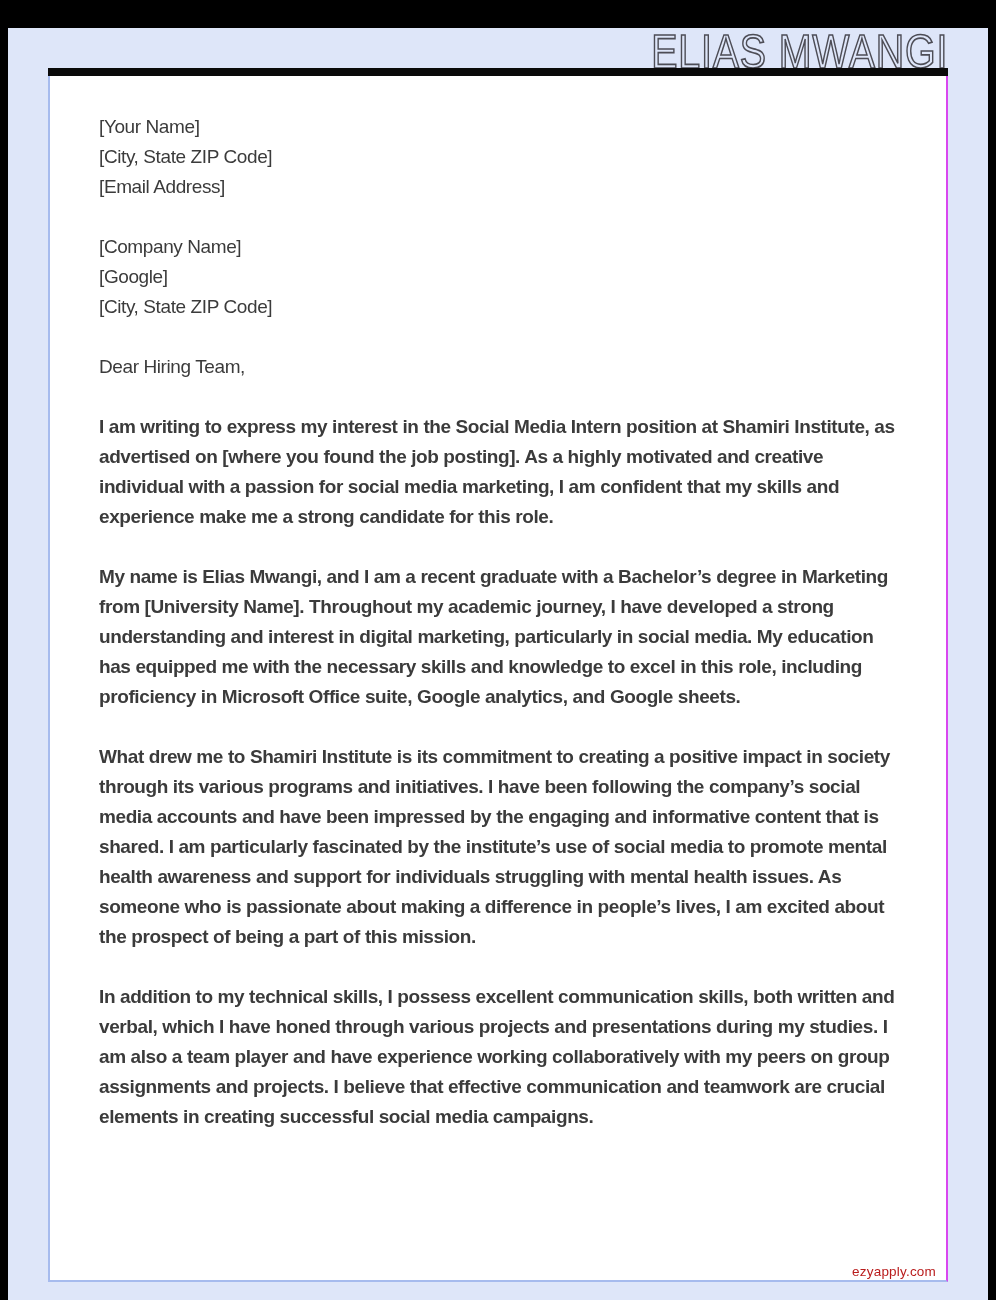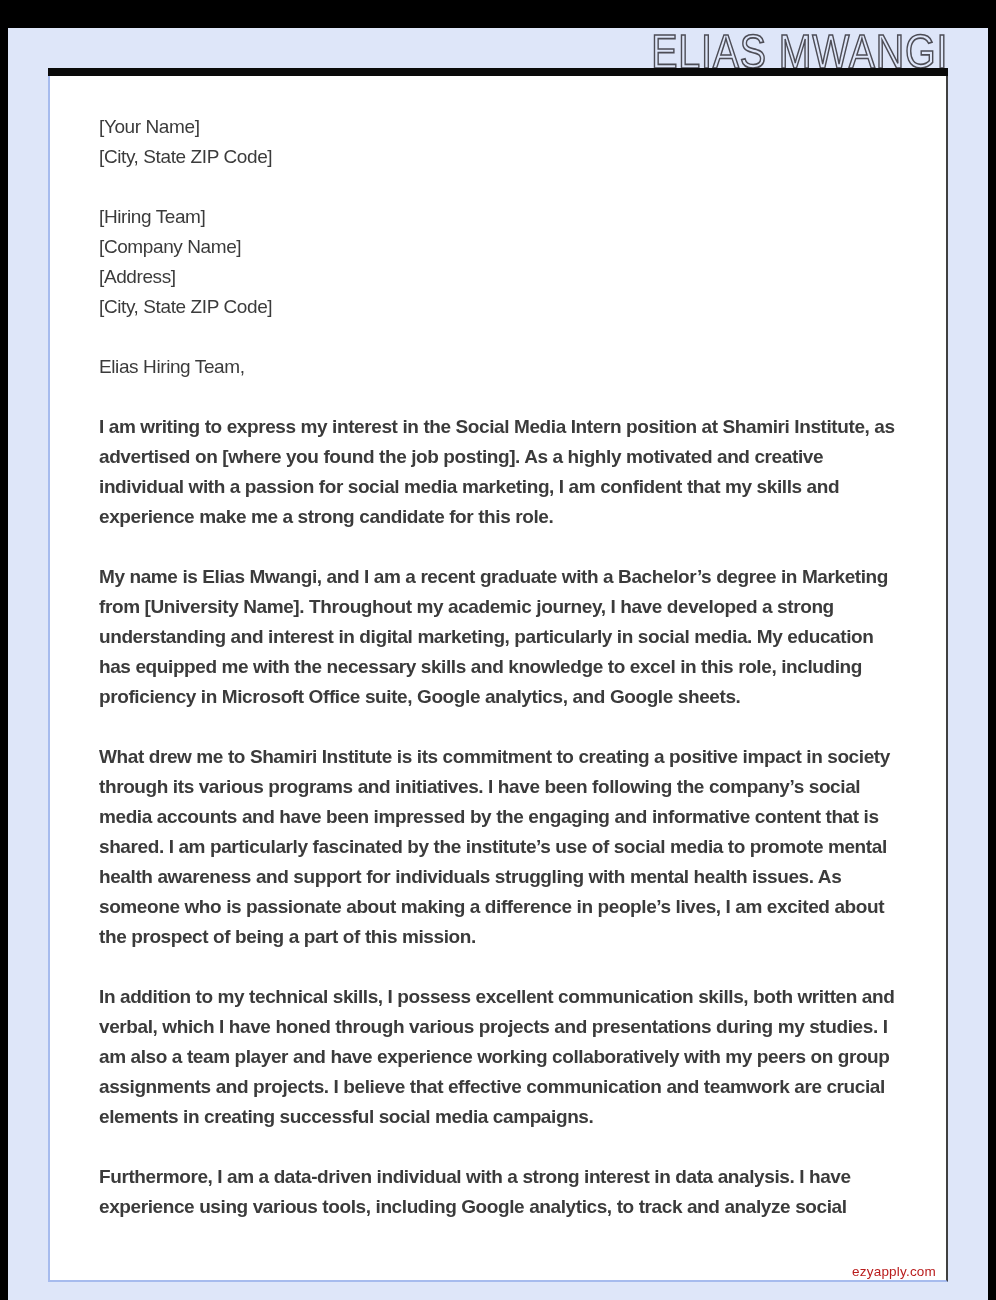--- a/index.html
+++ b/index.html
@@ -31,21 +31,21 @@
     position: absolute; left: 40px; top: 40px;
     width: 900px; height: 8px;
     background: #0a0a0a;
   }
   .page {
     position: absolute; left: 40px; top: 48px;
     width: 900px; height: 1206px;
     box-sizing: border-box;
     background: #ffffff;
     border-left: 2px solid #a6bbee;
-    border-right: 2px solid #404040;
+    border-right: 2px solid #d946ef;
     border-bottom: 2px solid #a6bbee;
   }
   .letter {
     padding: 36px 43px 0 49px;
     color: #3b3b3b;
     font-size: 19px;
     line-height: 30px;
     letter-spacing: -0.4px;
   }
   .block { margin: 0 0 30px 0; }
@@ -67,35 +67,34 @@
   <div class="header-name">ELIAS MWANGI</div>
 
   <div class="top-bar"></div>
 
   <div class="page">
     <div class="letter">
 
       <div class="block">
         <div class="line">[Your Name]</div>
         <div class="line">[City, State ZIP Code]</div>
+        <div class="line">[Email Address]</div>
       </div>
 
       <div class="block">
-        <div class="line">[Hiring Team]</div>
         <div class="line">[Company Name]</div>
-        <div class="line">[Address]</div>
+        <div class="line">[Google]</div>
         <div class="line">[City, State ZIP Code]</div>
       </div>
 
-      <div class="block line">Elias Hiring Team,</div>
+      <div class="block line">Dear Hiring Team,</div>
 
       <div class="para">I am writing to express my interest in the Social Media Intern position at Shamiri Institute, as advertised on [where you found the job posting]. As a highly motivated and creative individual with a passion for social media marketing, I am confident that my skills and experience make me a strong candidate for this role.</div>
       <div class="para">My name is Elias Mwangi, and I am a recent graduate with a Bachelor’s degree in Marketing from [University Name]. Throughout my academic journey, I have developed a strong understanding and interest in digital marketing, particularly in social media. My education has equipped me with the necessary skills and knowledge to excel in this role, including proficiency in Microsoft Office suite, Google analytics, and Google sheets.</div>
       <div class="para">What drew me to Shamiri Institute is its commitment to creating a positive impact in society through its various programs and initiatives. I have been following the company’s social media accounts and have been impressed by the engaging and informative content that is shared. I am particularly fascinated by the institute’s use of social media to promote mental health awareness and support for individuals struggling with mental health issues. As someone who is passionate about making a difference in people’s lives, I am excited about the prospect of being a part of this mission.</div>
       <div class="para">In addition to my technical skills, I possess excellent communication skills, both written and verbal, which I have honed through various projects and presentations during my studies. I am also a team player and have experience working collaboratively with my peers on group assignments and projects. I believe that effective communication and teamwork are crucial elements in creating successful social media campaigns.</div>
-      <div class="para">Furthermore, I am a data-driven individual with a strong interest in data analysis. I have experience using various tools, including Google analytics, to track and analyze social</div>
 
     </div>
 
     <div class="watermark">ezyapply.com</div>
   </div>
 
 </div>
 
 </body></html>

